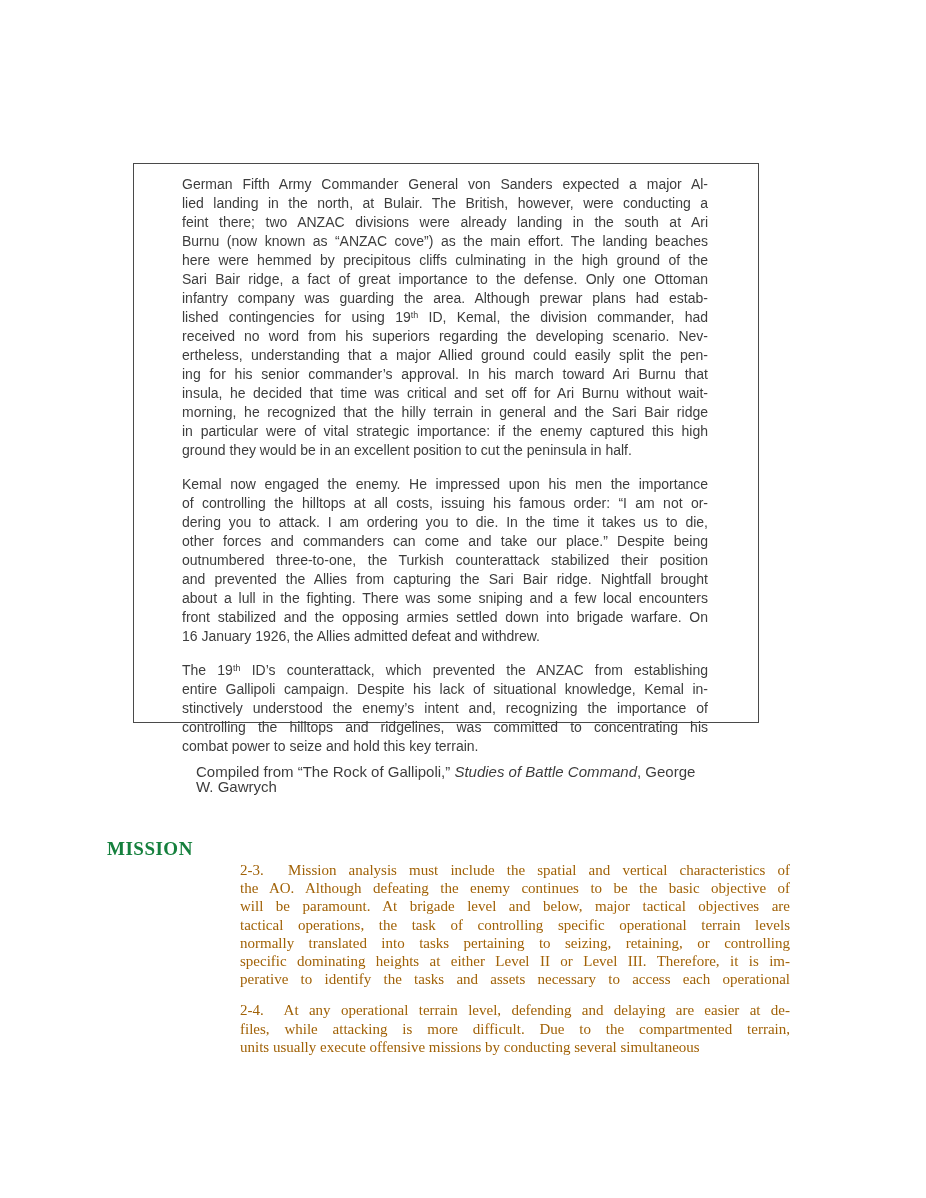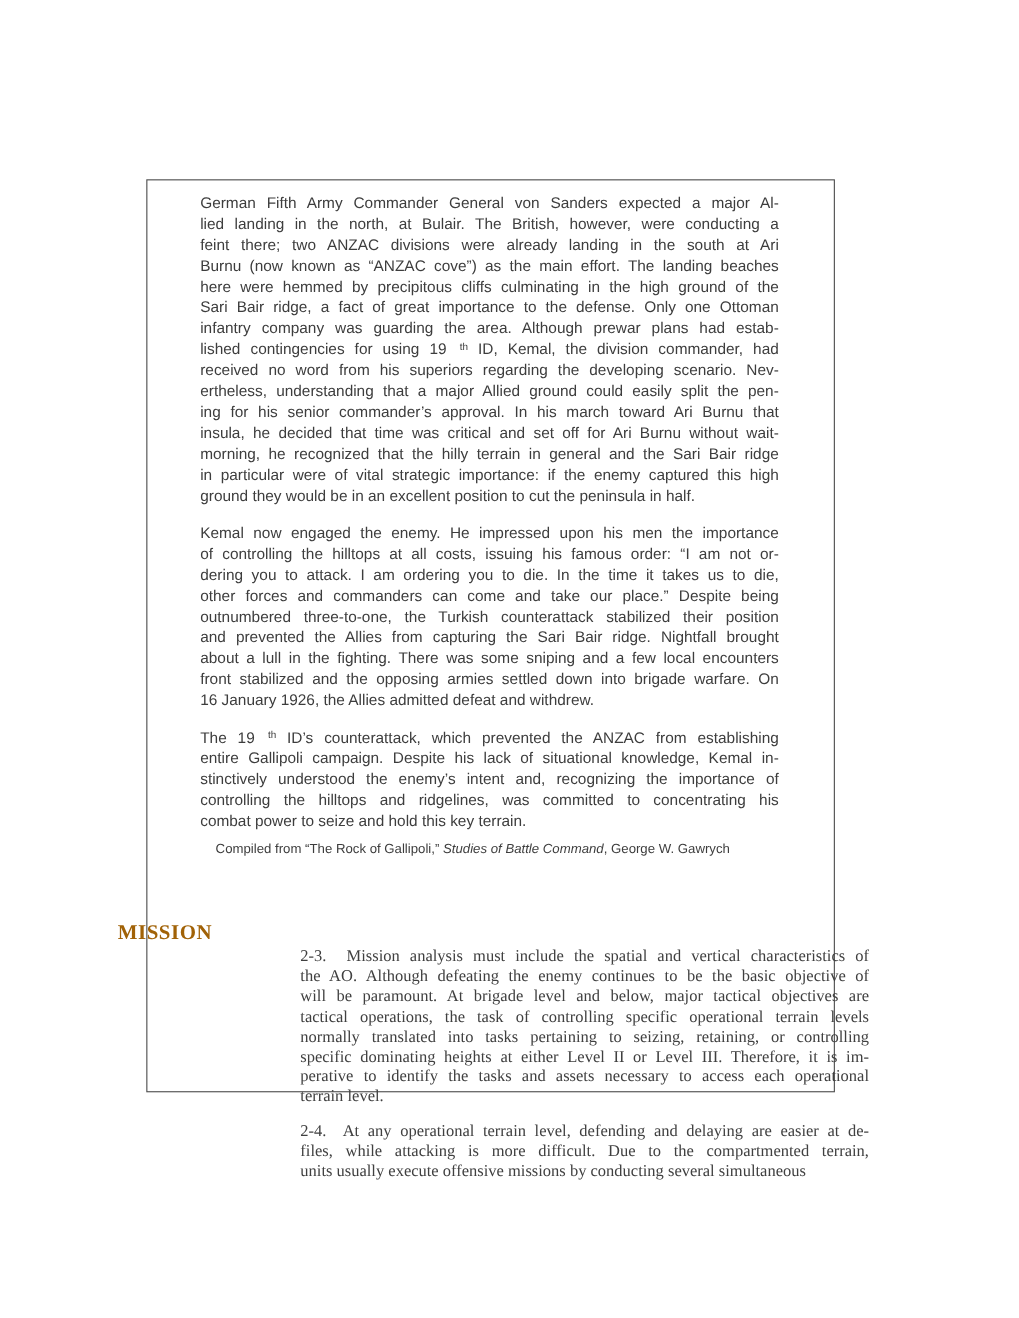--- a/index.html
+++ b/index.html
@@ -9,21 +9,21 @@
     height: 1198px;
     background: #ffffff;
     overflow: hidden;
   }
   
   .excerpt-box {
     position: absolute;
     left: 133px;
     top: 163px;
     width: 626px;
-    height: 830px;
+    height: 560px;
     box-sizing: border-box;
     border: 1px solid #4a4a4a;
     padding: 11px 50px 0 48px;
   }
   .excerpt-paragraphs .para { margin: 0; }
   .excerpt-paragraphs .para + .para { margin-top: 15px; }
   .excerpt-paragraphs .line {
     font-family: "Liberation Sans", sans-serif;
     font-size: 14px;
     line-height: 19px;
@@ -33,60 +33,58 @@
     white-space: normal;
   }
   .excerpt-paragraphs .line.last {
     text-align: justify;
     text-align-last: left;
   }
   .excerpt-paragraphs sup {
     font-size: 9px;
     line-height: 0;
     vertical-align: 4px;
-    padding-left: 12px;
   }
   .attribution {
     margin-top: 8px;
     margin-left: 14px;
     font-family: "Liberation Sans", sans-serif;
-    font-size: 12px;
+    font-size: 15px;
     line-height: 15px;
     color: #3d3d3d;
   }
   .attribution i { font-style: italic; }
   
   .mission-heading {
     position: absolute;
     left: 107px;
     top: 838px;
     margin: 0;
     font-family: "Liberation Serif", serif;
     font-size: 19px;
     font-weight: bold;
     letter-spacing: 0.5px;
-    color: #a16207;
+    color: #15803d;
   }
   
   .mission-body {
     position: absolute;
     left: 240px;
     top: 861px;
     width: 550px;
   }
   .mission-body .para { margin: 0; }
   .mission-body .para + .para { margin-top: 13px; }
   .mission-body .line {
     font-family: "Liberation Serif", serif;
     font-size: 15px;
     line-height: 18.2px;
-    color: #404040;
+    color: #a16207;
     text-align: justify;
     text-align-last: justify;
-    margin-left: 33px;
   }
   .mission-body .line.last {
     text-align: justify;
     text-align-last: left;
   }
 </style>
 </head>
 <body>
 
 <div class="page">
@@ -138,21 +136,20 @@
 
   <div class="mission-body">
       <div class="para">
         <div class="line">2-3.&nbsp; Mission analysis must include the spatial and vertical characteristics of</div>
         <div class="line">the AO. Although defeating the enemy continues to be the basic objective of</div>
         <div class="line">will be paramount. At brigade level and below, major tactical objectives are</div>
         <div class="line">tactical operations, the task of controlling specific operational terrain levels</div>
         <div class="line">normally translated into tasks pertaining to seizing, retaining, or controlling</div>
         <div class="line">specific dominating heights at either Level II or Level III. Therefore, it is im-</div>
         <div class="line">perative to identify the tasks and assets necessary to access each operational</div>
-        <div class="line last">terrain level.</div>
       </div>
       <div class="para">
         <div class="line">2-4.&nbsp; At any operational terrain level, defending and delaying are easier at de-</div>
         <div class="line">files, while attacking is more difficult. Due to the compartmented terrain,</div>
         <div class="line last">units usually execute offensive missions by conducting several simultaneous</div>
       </div>
     </div>
 
 </div>
 

